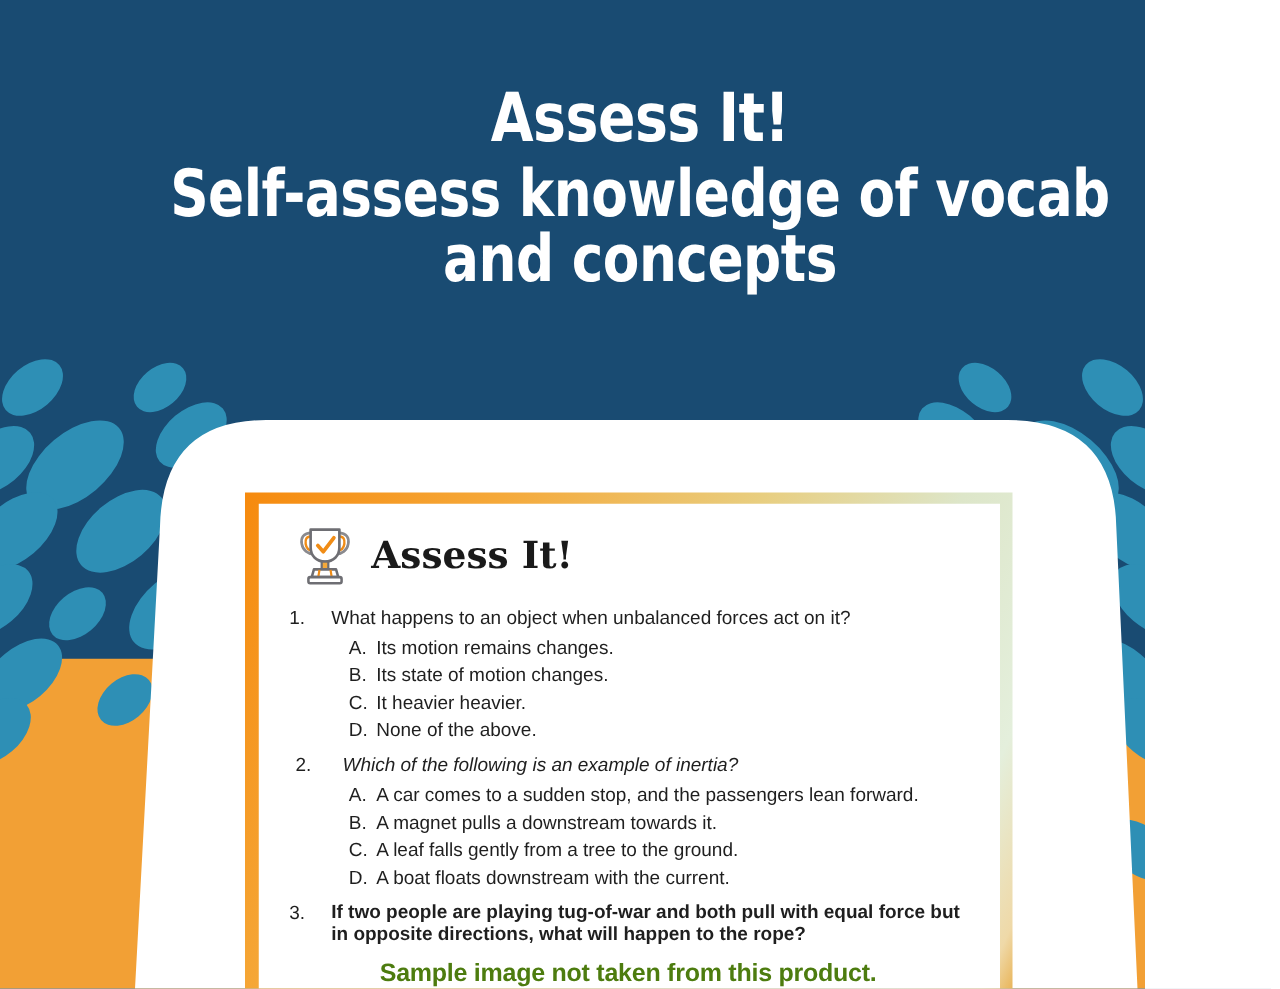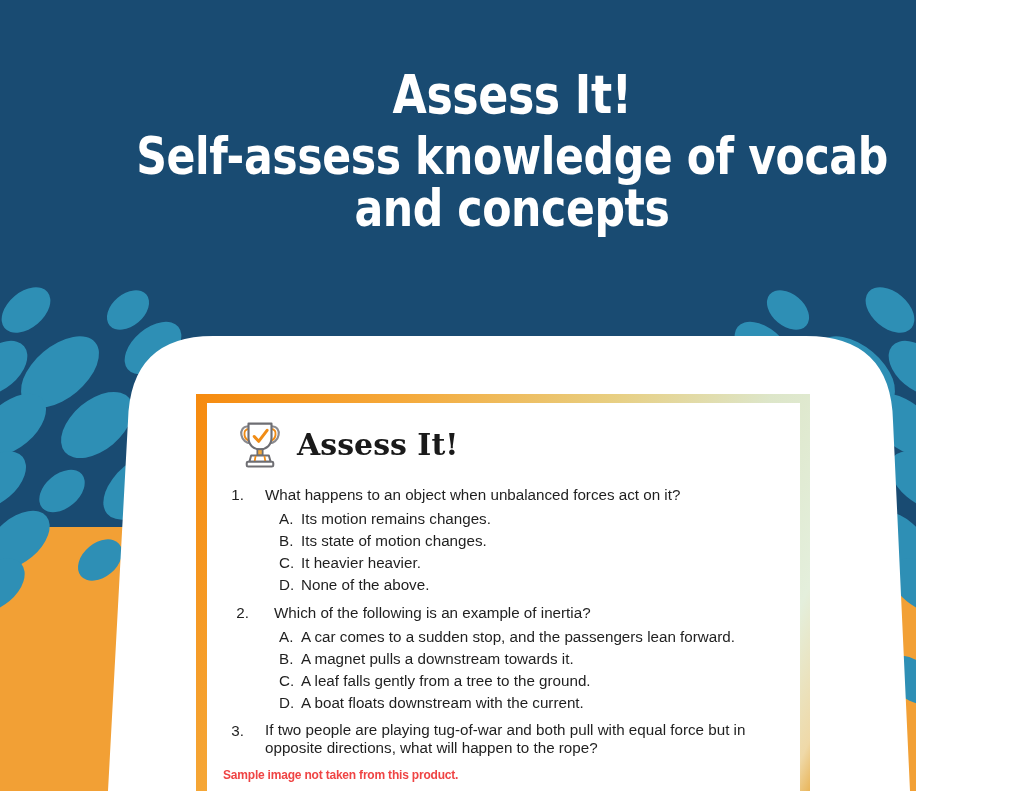--- a/index.html
+++ b/index.html
@@ -150,30 +150,30 @@
     font-size: 15.2px;
     color: #1f1f1f;
     line-height: 1.45;
   }
   .clabel {
     flex: 0 0 22px;
   }
   .ctext { flex: 1 1 auto; }
 
   .q2 .qnum { padding-right: 4px; }
-  .q2 .qtext { padding-left: 9px; }
-
-  .q3 .qtext { line-height: 1.22; }
+  .q2 .qtext { padding-left: 9px; font-style: italic; }
+
+  .q3 .qtext { line-height: 1.22; font-weight: bold; }
 
   
   .ws-note {
-    text-align: left;
-    font-size: 12px;
+    text-align: center;
+    font-size: 20px;
     font-weight: bold;
-    color: #ef4444;
+    color: #4d7c0f;
     margin-top: 10px;
     letter-spacing: -0.2px;
   }
 </style>
 </head>
 <body>
 
 <div class="stage">
 
   <div class="band-navy"></div>

